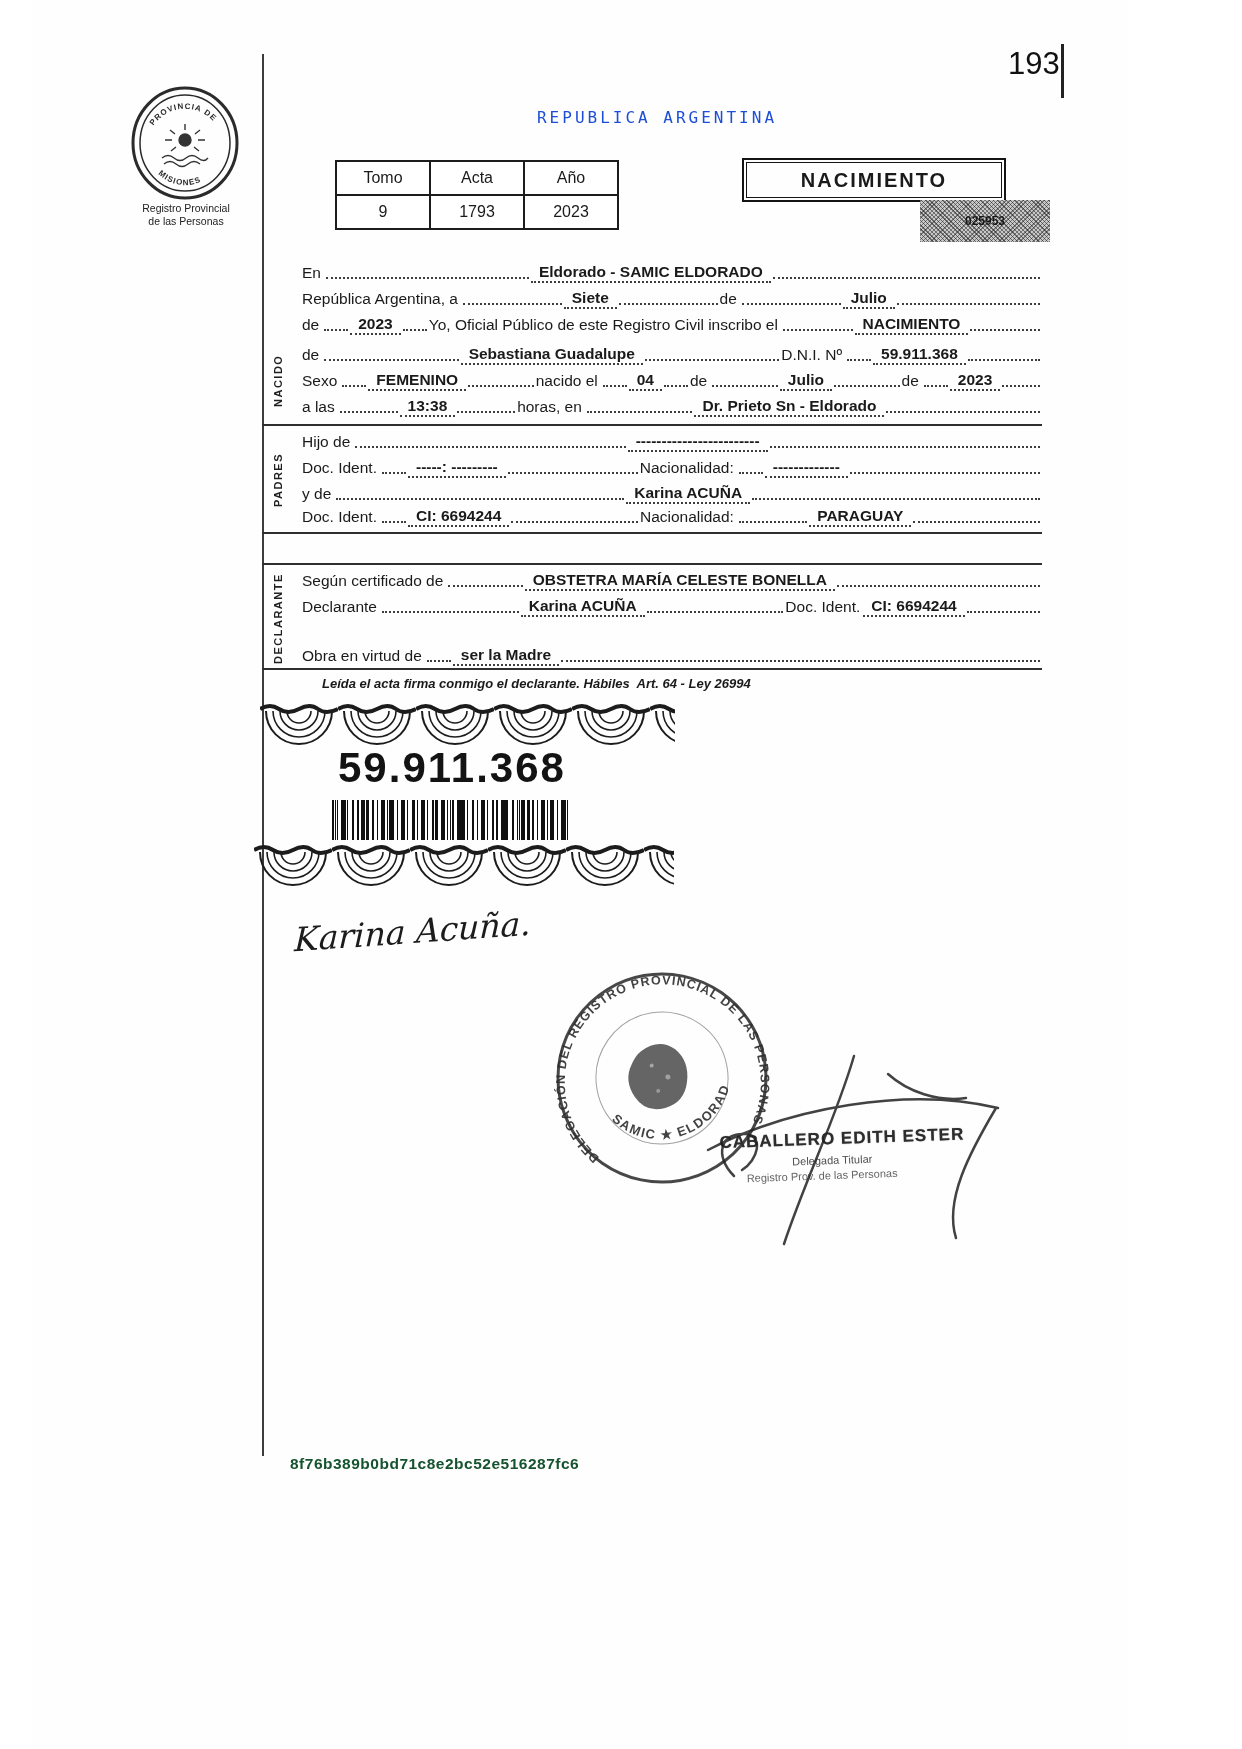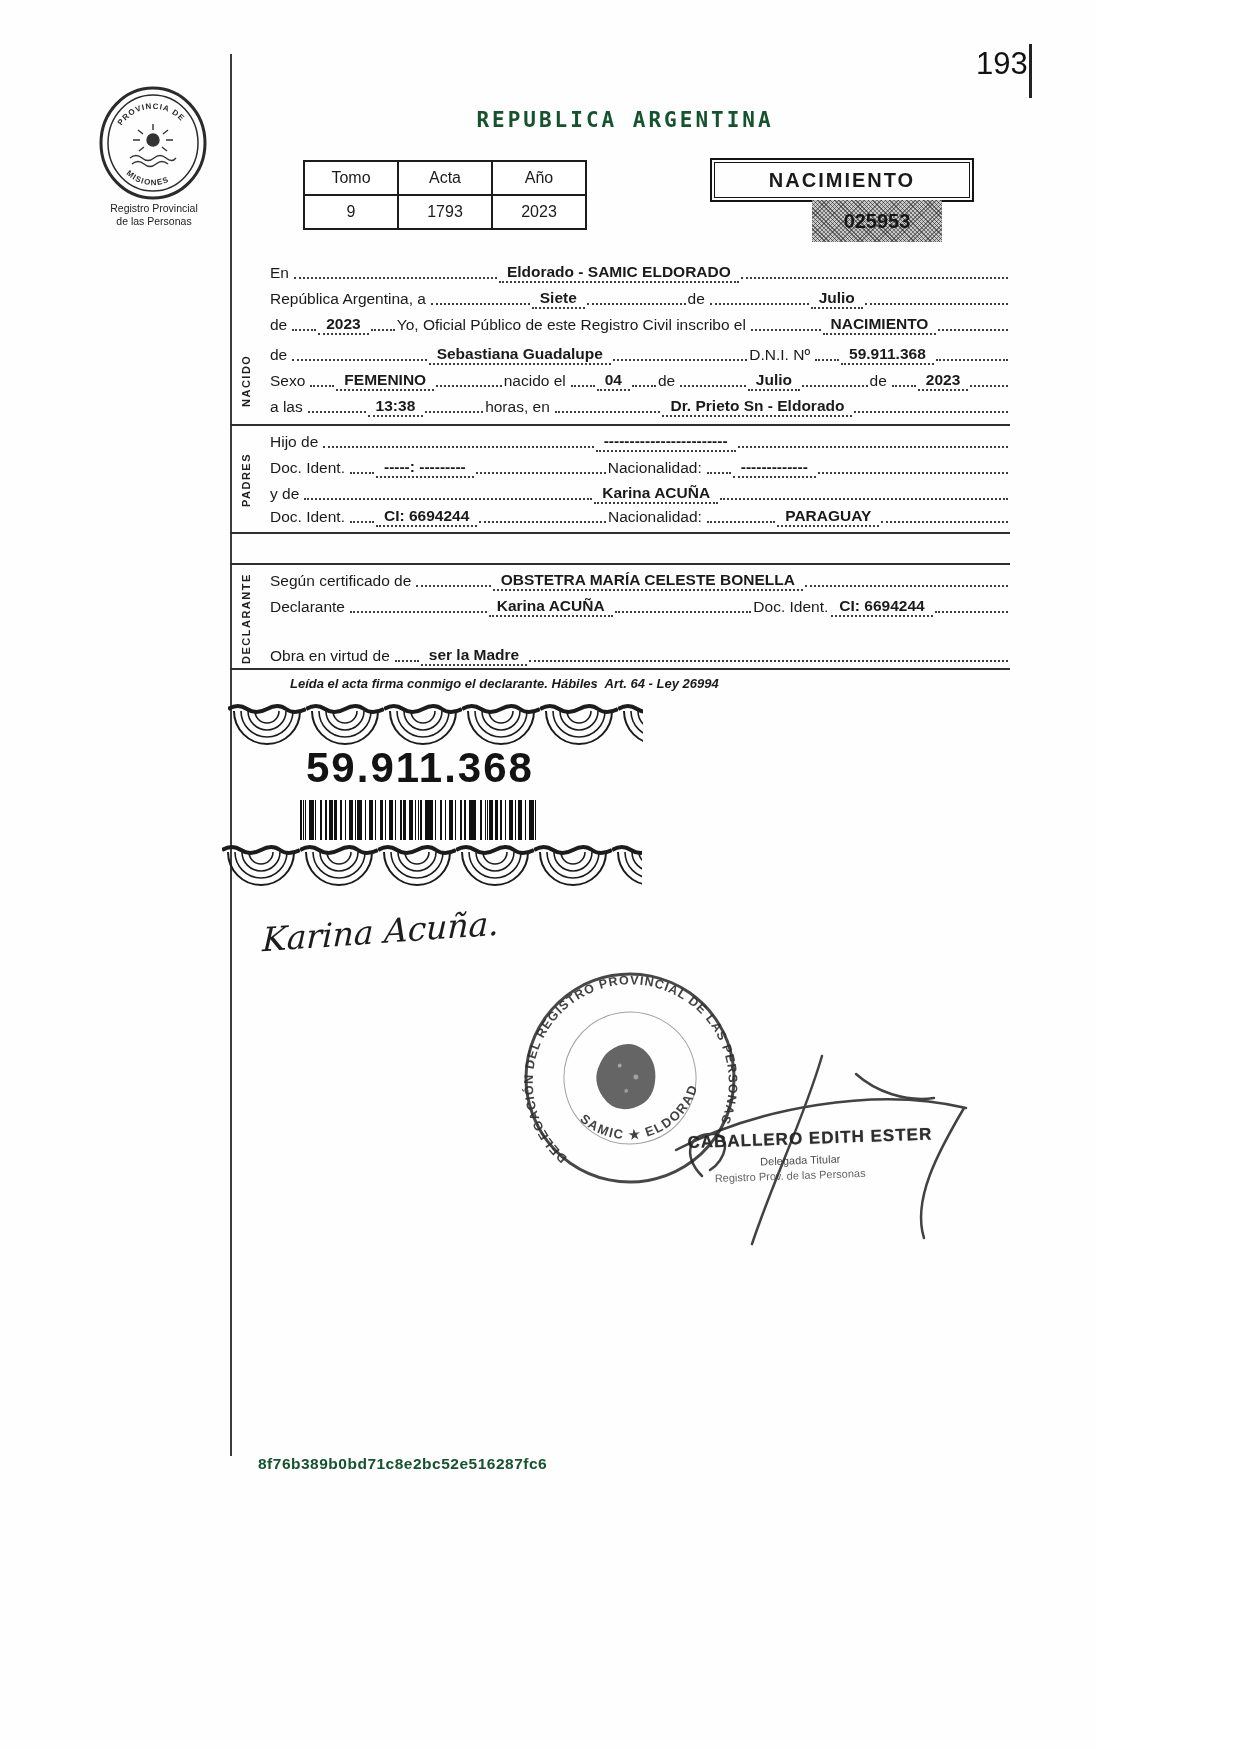--- a/index.html
+++ b/index.html
@@ -1,28 +1,28 @@
 <!DOCTYPE html>
 <html><head>
 <meta charset="utf-8">
 <style>
   html,body{margin:0;padding:0;background:#ffffff;}
-  .sheet{position:relative;width:1096px;height:1749px;background:#fefefe;font-family:"Liberation Sans",sans-serif;color:#1a1a1a;overflow:hidden;}
+  .sheet{position:relative;width:1096px;height:1749px;background:#fefefe;font-family:"Liberation Sans",sans-serif;color:#1a1a1a;overflow:hidden;margin-left:32px;}
   .abs{position:absolute;}
   svg text{font-family:"Liberation Sans",sans-serif;}
   .page-number{position:absolute;left:976px;top:46px;font-size:31px;color:#111;}
   .edge-mark{position:absolute;left:1029px;top:44px;width:3px;height:54px;background:#222;}
   .vertical-rule{position:absolute;left:230px;top:54px;width:2px;height:1402px;background:#3c3c3c;}
   .logo-caption{position:absolute;left:84px;top:202px;width:140px;text-align:center;font-size:10.5px;line-height:1.25;color:#222;}
-  .doc-title{position:absolute;left:400px;top:108px;width:450px;text-align:center;font-family:"DejaVu Sans Mono",monospace;font-weight:bold;font-size:21px;letter-spacing:3px;color:#14532d;}
+  .doc-title{position:absolute;left:400px;top:108px;width:450px;text-align:center;font-family:"DejaVu Sans Mono",monospace;font-weight:normal;font-size:16px;letter-spacing:3px;color:#1d4ed8;}
   .acta{position:absolute;left:303px;top:160px;border-collapse:collapse;}
   .acta td{border:2px solid #1c1c1c;width:90px;height:30px;text-align:center;font-size:16px;background:#fff;}
   .type-box{position:absolute;left:710px;top:158px;width:260px;height:40px;border:2px solid #141414;display:flex;align-items:center;justify-content:center;font-size:20px;font-weight:bold;letter-spacing:2px;}
   .type-box::before{content:"";position:absolute;inset:2px;border:1px solid #141414;}
-  .serial-stamp{position:absolute;left:812px;top:200px;width:130px;height:42px;display:flex;align-items:center;justify-content:center;font-size:20px;font-weight:bold;color:#161616;background-color:#c8c8c8;background-image:repeating-linear-gradient(45deg,rgba(25,25,25,.55) 0 1px,transparent 1px 3px),repeating-linear-gradient(-45deg,rgba(25,25,25,.45) 0 1px,transparent 1px 3px);text-align:center;}
+  .serial-stamp{position:absolute;left:888px;top:200px;width:130px;height:42px;display:flex;align-items:center;justify-content:center;font-size:12px;font-weight:bold;color:#161616;background-color:#c8c8c8;background-image:repeating-linear-gradient(45deg,rgba(25,25,25,.55) 0 1px,transparent 1px 3px),repeating-linear-gradient(-45deg,rgba(25,25,25,.45) 0 1px,transparent 1px 3px);text-align:center;}
   .fline{position:absolute;left:270px;width:740px;height:22px;display:flex;align-items:center;font-size:15.5px;white-space:nowrap;}
   .lbl{padding:0 3px 0 0;}
   .val{font-weight:bold;text-align:center;padding:0 8px;border-bottom:2px dotted #3d3d3d;}
   .dots{flex:1 1 10px;border-bottom:2px dotted #3d3d3d;height:10px;margin:0 2px;}
   .sm{flex:0 0 24px;}
   .g2{flex-grow:2}.g3{flex-grow:3}.g4{flex-grow:4}.g6{flex-grow:6}
   .rule{position:absolute;left:230px;width:780px;height:0;border-top:2px solid #2f2f2f;}
   .vlabel{position:absolute;left:237px;width:18px;display:flex;align-items:center;justify-content:center;writing-mode:vertical-rl;transform:rotate(180deg);font-size:11px;font-weight:bold;letter-spacing:1.5px;color:#1f1f1f;}
   .closing{position:absolute;left:290px;top:676px;font-size:13px;font-weight:bold;white-space:pre-wrap;font-style:italic;}
   .dni-large{position:absolute;left:306px;top:744px;font-size:42px;font-weight:bold;letter-spacing:2px;color:#131313;}

